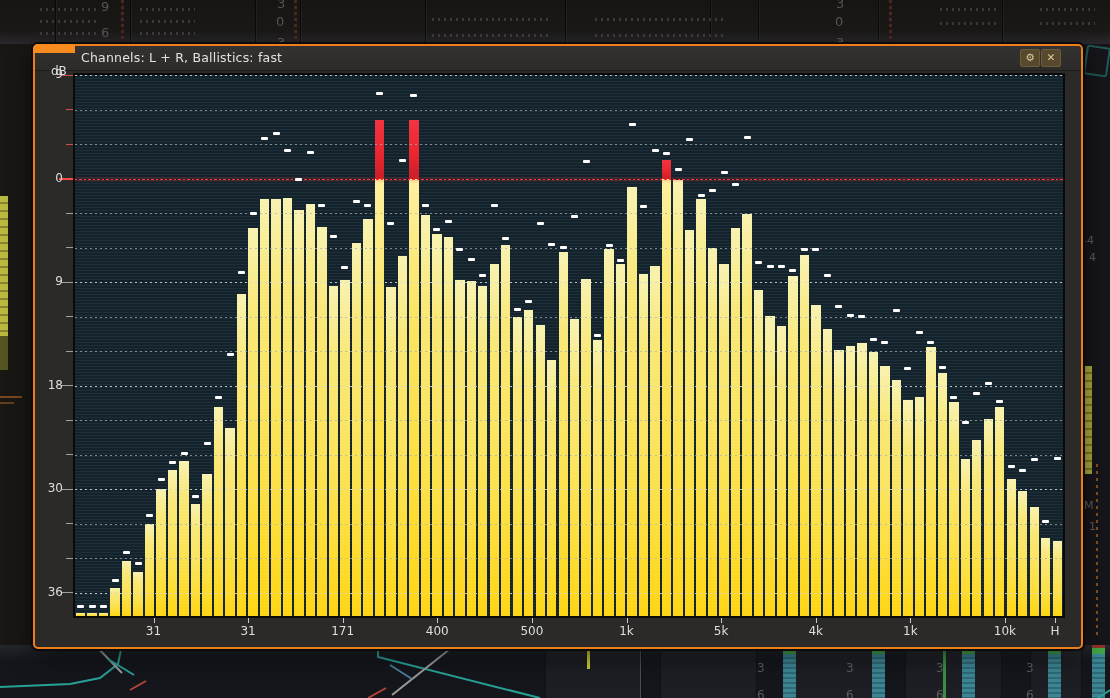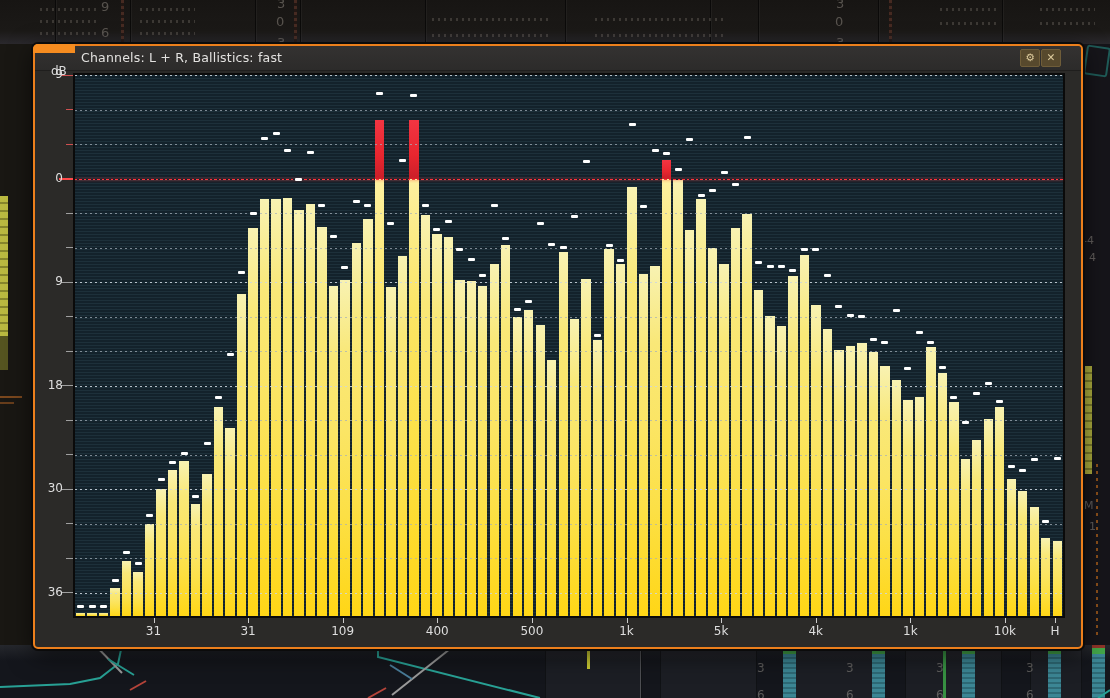--- a/index.html
+++ b/index.html
@@ -558,21 +558,21 @@
       <div class="ylabel" style="left: 6px; top: 124.596px;">0</div>
       <div class="ylabel" style="left: 6px; top: 228.191px;">9</div>
       <div class="ylabel" style="left: 6px; top: 331.787px;">18</div>
       <div class="ylabel" style="left: 6px; top: 435.383px;">30</div>
       <div class="ylabel" style="left: 6px; top: 538.979px;">36</div>
       <div class="xtick" style="left: 118.5px;"></div>
       <div class="xlabel" style="left: 98.5px;">31</div>
       <div class="xtick" style="left: 213.1px;"></div>
       <div class="xlabel" style="left: 193.1px;">31</div>
       <div class="xtick" style="left: 307.7px;"></div>
-      <div class="xlabel" style="left: 287.7px;">109</div>
+      <div class="xlabel" style="left: 287.7px;">171</div>
       <div class="xtick" style="left: 402.3px;"></div>
       <div class="xlabel" style="left: 382.3px;">400</div>
       <div class="xtick" style="left: 496.9px;"></div>
       <div class="xlabel" style="left: 476.9px;">500</div>
       <div class="xtick" style="left: 591.5px;"></div>
       <div class="xlabel" style="left: 571.5px;">1k</div>
       <div class="xtick" style="left: 686.1px;"></div>
       <div class="xlabel" style="left: 666.1px;">5k</div>
       <div class="xtick" style="left: 780.7px;"></div>
       <div class="xlabel" style="left: 760.7px;">4k</div>

